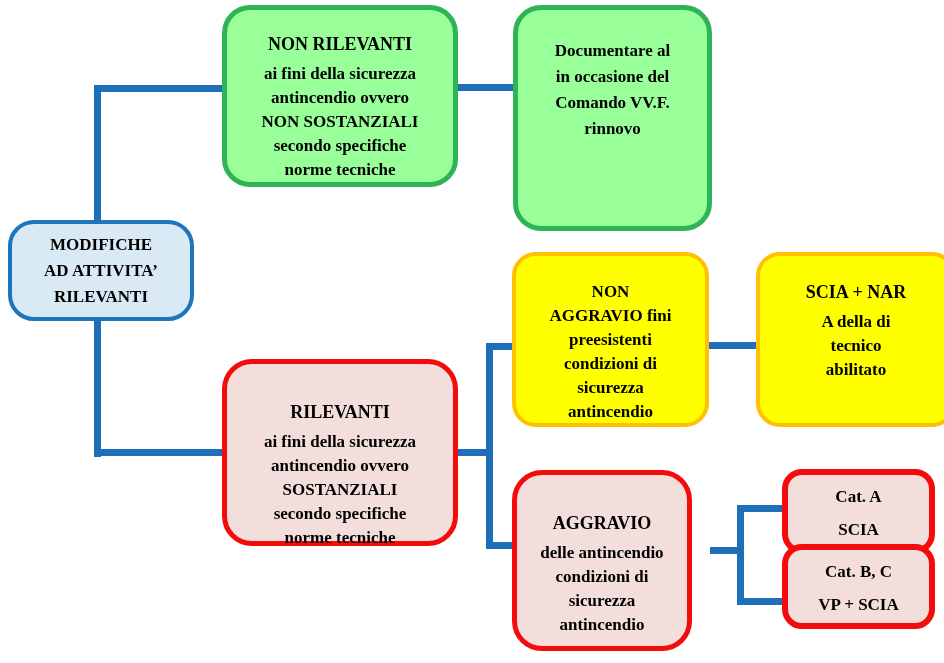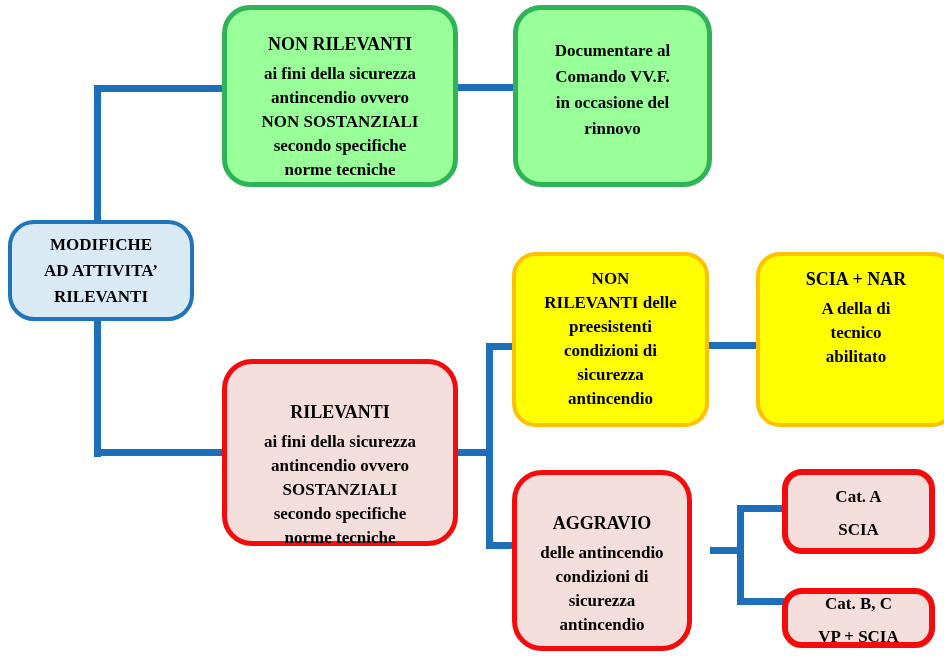--- a/index.html
+++ b/index.html
@@ -51,21 +51,21 @@
   .node.green {
     background: var(--green-fill, #99FF99);
     border: 5px solid var(--green-border, #2EB457);
     border-radius: 28px;
     padding-top: 22px;
   }
   .node.yellow {
     background: var(--yellow-fill, #FFFF00);
     border: 4px solid var(--yellow-border, #FFC000);
     border-radius: 24px;
-    padding-top: 11px;
+    padding-top: 24px;
   }
   .node.red {
     background: var(--pink-fill, #F3DEDC);
     border: 5px solid var(--red-border, #F40C0C);
     border-radius: 30px;
     padding-top: 36px;
   }
   .node.red.small {
     border-radius: 20px;
     border-width: 6px;
@@ -103,39 +103,39 @@
 
   <div class="node green" style="left:222px; top:5px; width:236px; height:182px">
     <div class="heading">NON RILEVANTI</div>
     <div class="line">ai fini della sicurezza</div>
     <div class="line">antincendio ovvero</div>
     <div class="line">NON SOSTANZIALI</div>
     <div class="line">secondo specifiche</div>
     <div class="line">norme tecniche</div>
   </div>
 
-  <div class="node green pad-doc" style="left:513px; top:5px; width:199px; height:182px">
+  <div class="node green pad-doc" style="left:513px; top:5px; width:199px; height:226px">
     <div class="line">Documentare al</div>
+    <div class="line">in occasione del</div>
     <div class="line">Comando VV.F.</div>
-    <div class="line">in occasione del</div>
     <div class="line">rinnovo</div>
   </div>
 
   <div class="node red" style="left:222px; top:359px; width:236px; height:187px">
     <div class="heading">RILEVANTI</div>
     <div class="line">ai fini della sicurezza</div>
     <div class="line">antincendio ovvero</div>
     <div class="line">SOSTANZIALI</div>
     <div class="line">secondo specifiche</div>
     <div class="line">norme tecniche</div>
   </div>
 
   <div class="node yellow" style="left:512px; top:252px; width:197px; height:175px">
     <div class="line">NON</div>
-    <div class="line">RILEVANTI delle</div>
+    <div class="line">AGGRAVIO fini</div>
     <div class="line">preesistenti</div>
     <div class="line">condizioni di</div>
     <div class="line">sicurezza</div>
     <div class="line">antincendio</div>
   </div>
 
   <div class="node yellow" style="left:756px; top:252px; width:200px; height:175px">
     <div class="heading">SCIA + NAR</div>
     <div class="line">A della di</div>
     <div class="line">tecnico</div>
@@ -148,18 +148,18 @@
     <div class="line">condizioni di</div>
     <div class="line">sicurezza</div>
     <div class="line">antincendio</div>
   </div>
 
   <div class="node red small" style="left:782px; top:469px; width:153px; height:85px">
     <div class="line">Cat. A</div>
     <div class="line">SCIA</div>
   </div>
 
-  <div class="node red small" style="left:782px; top:588px; width:153px; height:60px">
+  <div class="node red small" style="left:782px; top:544px; width:153px; height:85px">
     <div class="line">Cat. B, C</div>
     <div class="line">VP + SCIA</div>
   </div>
 
 </div>
 
 </body></html>

